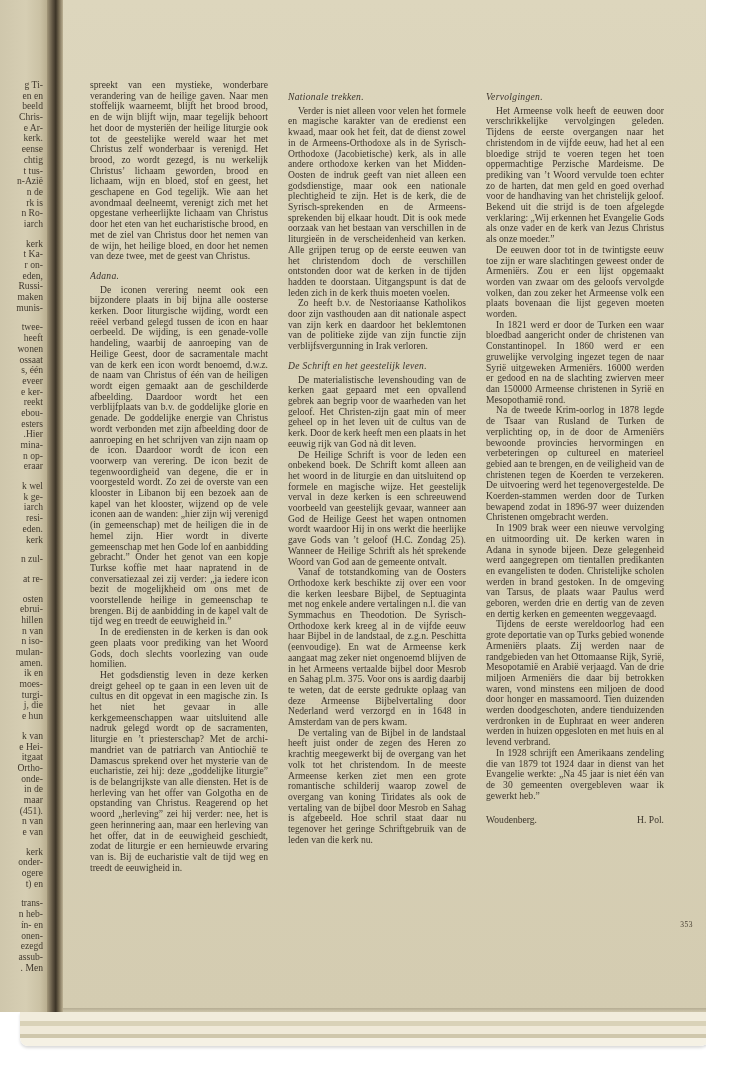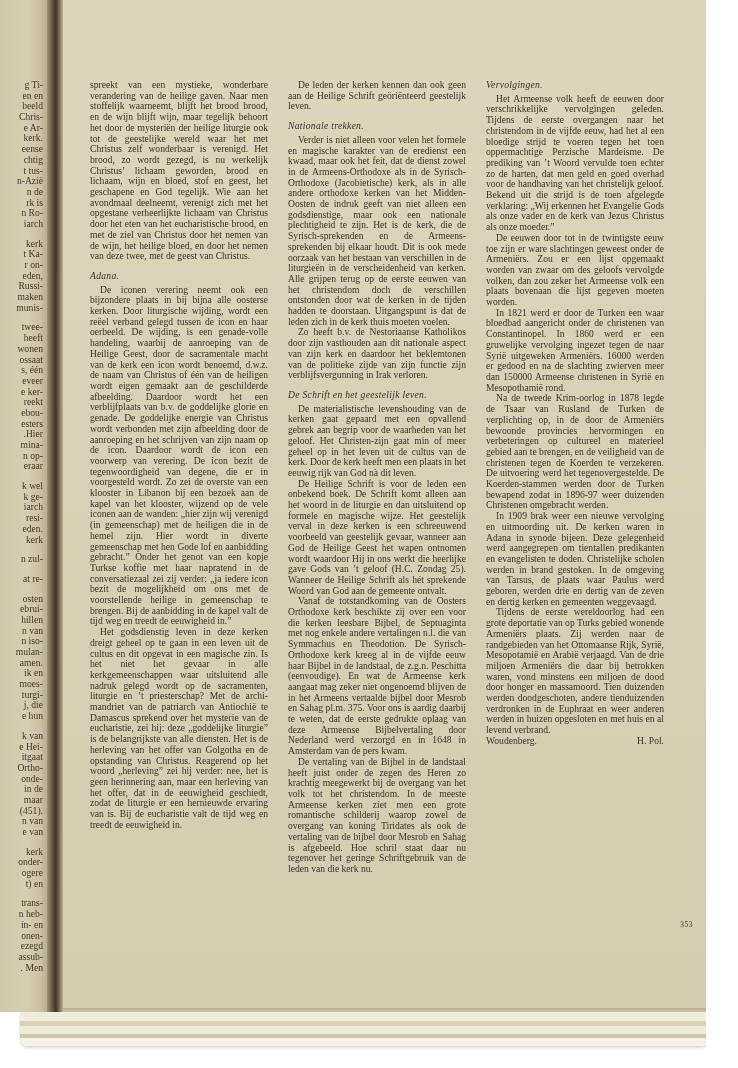--- a/index.html
+++ b/index.html
@@ -44,24 +44,24 @@
     width: 178px; height: 930px; overflow: hidden;
     font-size: 9.6px; line-height: 10.7px;
     text-align: justify; text-justify: inter-word;
   }
   .col p { margin: 0; text-indent: 10px; }
   .col p.noindent { text-indent: 0; }
   .col .heading {
     font-style: italic; letter-spacing: 0.3px;
     margin: 9px 0 3px 0; text-align: left;
   }
-  .col .heading:first-child { margin-top: 0; }
+  .col .heading:first-child { margin-top: 12px; }
   .col .signature {
     display: flex; justify-content: space-between;
-    text-align: right;
+    margin-top: 14px; text-align: right;
   }
   .page-number {
     position: absolute; right: 22px; top: 920px;
     font-size: 7.5px; font-weight: normal; color: #463e32; letter-spacing: 0.5px; text-align: right;
   }
   
   .bottom-edges {
     position: absolute; left: 20px; top: 1012px; width: 695px; height: 34px;
     background: linear-gradient(180deg,
       #f1ecdc 0%, #f1ecdc 26%,
@@ -84,41 +84,42 @@
   <div class="facing-page">
     <div class="spine-fragments" id="spine-fragments"><div class="frag">g Ti-</div><div class="frag">en en</div><div class="frag">beeld</div><div class="frag">Chris-</div><div class="frag">e Ar-</div><div class="frag">kerk.</div><div class="frag">eense</div><div class="frag">chtig</div><div class="frag">t tus-</div><div class="frag">n-Azië</div><div class="frag">n de</div><div class="frag">rk is</div><div class="frag">n Ro-</div><div class="frag">iarch</div><div class="gap"></div><div class="frag">kerk</div><div class="frag">t Ka-</div><div class="frag">r on-</div><div class="frag">eden,</div><div class="frag">Russi-</div><div class="frag">maken</div><div class="frag">munis-</div><div class="gap"></div><div class="frag">twee-</div><div class="frag">heeft</div><div class="frag">wonen</div><div class="frag">ossaat</div><div class="frag">s, één</div><div class="frag">eveer</div><div class="frag">e ker-</div><div class="frag">reekt</div><div class="frag">ebou-</div><div class="frag">esters</div><div class="frag">.Hier</div><div class="frag">mina-</div><div class="frag">n op-</div><div class="frag">eraar</div><div class="gap"></div><div class="frag">k wel</div><div class="frag">k ge-</div><div class="frag">iarch</div><div class="frag">resi-</div><div class="frag">eden.</div><div class="frag">kerk</div><div class="gap"></div><div class="frag">n zul-</div><div class="gap"></div><div class="frag">at re-</div><div class="gap"></div><div class="frag">osten</div><div class="frag">ebrui-</div><div class="frag">hillen</div><div class="frag">n van</div><div class="frag">n iso-</div><div class="frag">mulan-</div><div class="frag">amen.</div><div class="frag">ik en</div><div class="frag">moes-</div><div class="frag">turgi-</div><div class="frag">j, die</div><div class="frag">e hun</div><div class="gap"></div><div class="frag">k van</div><div class="frag">e Hei-</div><div class="frag">itgaat</div><div class="frag">Ortho-</div><div class="frag">onde-</div><div class="frag">in de</div><div class="frag">maar</div><div class="frag">(451).</div><div class="frag">n van</div><div class="frag">e van</div><div class="gap"></div><div class="frag">kerk</div><div class="frag">onder-</div><div class="frag">ogere</div><div class="frag">t) en</div><div class="gap"></div><div class="frag">trans-</div><div class="frag">n heb-</div><div class="frag">ín- en</div><div class="frag">onen-</div><div class="frag">ezegd</div><div class="frag">assub-</div><div class="frag">. Men</div></div>
   </div>
   <div class="gutter"></div>
   <div class="page">
     <div class="columns" id="columns">
         <div class="col">
           <p class="noindent">spreekt van een mystieke, wonderbare verandering van de heilige gaven. Naar men stoffelijk waarneemt, blijft het brood brood, en de wijn blijft wijn, maar tegelijk behoort het door de mysteriën der heilige liturgie ook tot de geestelijke wereld waar het met Christus zelf wonderbaar is verenigd. Het brood, zo wordt gezegd, is nu werkelijk Christus’ lichaam geworden, brood en lichaam, wijn en bloed, stof en geest, het geschapene en God tegelijk. Wie aan het avondmaal deelneemt, verenigt zich met het opgestane verheerlijkte lichaam van Christus door het eten van het eucharistische brood, en met de ziel van Christus door het nemen van de wijn, het heilige bloed, en door het nemen van deze twee, met de geest van Christus.</p>
           <div class="heading">Adana.</div>
           <p>De iconen verering neemt ook een bijzondere plaats in bij bijna alle oosterse kerken. Door liturgische wijding, wordt een reëel verband gelegd tussen de icon en haar oerbeeld. De wijding, is een genade-volle handeling, waarbij de aanroeping van de Heilige Geest, door de sacramentale macht van de kerk een icon wordt benoemd, d.w.z. de naam van Christus of één van de heiligen wordt eigen gemaakt aan de geschilderde afbeelding. Daardoor wordt het een verblijfplaats van b.v. de goddelijke glorie en genade. De goddelijke energie van Christus wordt verbonden met zijn afbeelding door de aanroeping en het schrijven van zijn naam op de icon. Daardoor wordt de icon een voorwerp van verering. De icon bezit de tegenwoordigheid van degene, die er in voorgesteld wordt. Zo zei de overste van een klooster in Libanon bij een bezoek aan de kapel van het klooster, wijzend op de vele iconen aan de wanden: „hier zijn wij verenigd (in gemeenschap) met de heiligen die in de hemel zijn. Hier wordt in diverte gemeenschap met hen Gode lof en aanbidding gebracht.” Onder het genot van een kopje Turkse koffie met haar napratend in de conversatiezaal zei zij verder: „ja iedere icon bezit de mogelijkheid om ons met de voorstellende heilige in gemeenschap te brengen. Bij de aanbidding in de kapel valt de tijd weg en treedt de eeuwigheid in.”</p>
+          <p>In de erediensten in de kerken is dan ook geen plaats voor prediking van het Woord Gods, doch slechts voorlezing van oude homilien.</p>
           <p>Het godsdienstig leven in deze kerken dreigt geheel op te gaan in een leven uit de cultus en dit opgevat in een magische zin. Is het niet het gevaar in alle kerkgemeenschappen waar uitsluitend alle nadruk gelegd wordt op de sacramenten, liturgie en ’t priesterschap? Met de archi-mandriet van de patriarch van Antiochië te Damascus sprekend over het mysterie van de eucharistie, zei hij: deze „goddelijke liturgie” is de belangrijkste van alle diensten. Het is de herleving van het offer van Golgotha en de opstanding van Christus. Reagerend op het woord „herleving” zei hij verder: nee, het is geen herinnering aan, maar een herleving van het offer, dat in de eeuwigheid geschiedt, zodat de liturgie er een hernieuwde ervaring van is. Bij de eucharistie valt de tijd weg en treedt de eeuwigheid in.</p>
         </div>
         <div class="col">
-          <p>De leden der kerken kennen dan ook geen aan de Heilige Schrift geöriënteerd geestelijk leven.</p>
           <div class="heading">Nationale trekken.</div>
           <p>Verder is niet alleen voor velen het formele en magische karakter van de eredienst een kwaad, maar ook het feit, dat de dienst zowel in de Armeens-Orthodoxe als in de Syrisch-Orthodoxe (Jacobietische) kerk, als in alle andere orthodoxe kerken van het Midden-Oosten de indruk geeft van niet alleen een godsdienstige, maar ook een nationale plechtigheid te zijn. Het is de kerk, die de Syrisch-sprekenden en de Armeens-sprekenden bij elkaar houdt. Dit is ook mede oorzaak van het bestaan van verschillen in de liturgieën in de verscheidenheid van kerken. Alle grijpen terug op de eerste eeuwen van het christendom doch de verschillen ontstonden door wat de kerken in de tijden hadden te doorstaan. Uitgangspunt is dat de leden zich in de kerk thuis moeten voelen.</p>
           <p>Zo heeft b.v. de Nestoriaanse Katholikos door zijn vasthouden aan dit nationale aspect van zijn kerk en daardoor het beklemtonen van de politieke zijde van zijn functie zijn verblijfsvergunning in Irak verloren.</p>
           <div class="heading">De Schrift en het geestelijk leven.</div>
           <p>De materialistische levenshouding van de kerken gaat gepaard met een opvallend gebrek aan begrip voor de waarheden van het geloof. Het Christen-zijn gaat min of meer geheel op in het leven uit de cultus van de kerk. Door de kerk heeft men een plaats in het eeuwig rijk van God nà dit leven.</p>
           <p>De Heilige Schrift is voor de leden een onbekend boek. De Schrift komt alleen aan het woord in de liturgie en dan uitsluitend op formele en magische wijze. Het geestelijk verval in deze kerken is een schreeuwend voorbeeld van geestelijk gevaar, wanneer aan God de Heilige Geest het wapen ontnomen wordt waardoor Hij in ons werkt die heerlijke gave Gods van ’t geloof (H.C. Zondag 25). Wanneer de Heilige Schrift als hét sprekende Woord van God aan de gemeente ontvalt.</p>
           <p>Vanaf de totstandkoming van de Oosters Orthodoxe kerk beschikte zij over een voor die kerken leesbare Bijbel, de Septuaginta met nog enkele andere vertalingen n.l. die van Symmachus en Theodotion. De Syrisch-Orthodoxe kerk kreeg al in de vijfde eeuw haar Bijbel in de landstaal, de z.g.n. Peschitta (eenvoudige). En wat de Armeense kerk aangaat mag zeker niet ongenoemd blijven de in het Armeens vertaalde bijbel door Mesrob en Sahag pl.m. 375. Voor ons is aardig daarbij te weten, dat de eerste gedrukte oplaag van deze Armeense Bijbelvertaling door Nederland werd verzorgd en in 1648 in Amsterdam van de pers kwam.</p>
           <p>De vertaling van de Bijbel in de landstaal heeft juist onder de zegen des Heren zo krachtig meegewerkt bij de overgang van het volk tot het christendom. In de meeste Armeense kerken ziet men een grote romantische schilderij waarop zowel de overgang van koning Tiridates als ook de vertaling van de bijbel door Mesrob en Sahag is afgebeeld. Hoe schril staat daar nu tegenover het geringe Schriftgebruik van de leden van die kerk nu.</p>
         </div>
         <div class="col">
           <div class="heading">Vervolgingen.</div>
           <p>Het Armeense volk heeft de eeuwen door verschrikkelijke vervolgingen geleden. Tijdens de eerste overgangen naar het christendom in de vijfde eeuw, had het al een bloedige strijd te voeren tegen het toen oppermachtige Perzische Mardeisme. De prediking van ’t Woord vervulde toen echter zo de harten, dat men geld en goed overhad voor de handhaving van het christelijk geloof. Bekend uit die strijd is de toen afgelegde verklaring: „Wij erkennen het Evangelie Gods als onze vader en de kerk van Jezus Christus als onze moeder.”</p>
           <p>De eeuwen door tot in de twintigste eeuw toe zijn er ware slachtingen geweest onder de Armeniërs. Zou er een lijst opgemaakt worden van zwaar om des geloofs vervolgde volken, dan zou zeker het Armeense volk een plaats bovenaan die lijst gegeven moeten worden.</p>
           <p>In 1821 werd er door de Turken een waar bloedbad aangericht onder de christenen van Constantinopel. In 1860 werd er een gruwelijke vervolging ingezet tegen de naar Syrië uitgeweken Armeniërs. 16000 werden er gedood en na de slachting zwierven meer dan 150000 Armeense christenen in Syrië en Mesopothamië rond.</p>
           <p>Na de tweede Krim-oorlog in 1878 legde de Tsaar van Rusland de Turken de verplichting op, in de door de Armeniërs bewoonde provincies hervormingen en verbeteringen op cultureel en materieel gebied aan te brengen, en de veiligheid van de christenen tegen de Koerden te verzekeren. De uitvoering werd het tegenovergestelde. De Koerden-stammen werden door de Turken bewapend zodat in 1896-97 weer duizenden Christenen omgebracht werden.</p>
           <p>In 1909 brak weer een nieuwe vervolging en uitmoording uit. De kerken waren in Adana in synode bijeen. Deze gelegenheid werd aangegrepen om tientallen predikanten en evangelisten te doden. Christelijke scholen werden in brand gestoken. In de omgeving van Tarsus, de plaats waar Paulus werd geboren, werden drie en dertig van de zeven en dertig kerken en gemeenten weggevaagd.</p>
           <p>Tijdens de eerste wereldoorlog had een grote deportatie van op Turks gebied wonende Armeniërs plaats. Zij werden naar de randgebieden van het Ottomaanse Rijk, Syrië, Mesopotamië en Arabië verjaagd. Van de drie miljoen Armeniërs die daar bij betrokken waren, vond minstens een miljoen de dood door honger en massamoord. Tien duizenden werden doodgeschoten, andere tienduizenden verdronken in de Euphraat en weer anderen werden in huizen opgesloten en met huis en al levend verbrand.</p>
+          <p>In 1928 schrijft een Amerikaans zendeling die van 1879 tot 1924 daar in dienst van het Evangelie werkte: „Na 45 jaar is niet één van de 30 gemeenten overgebleven waar ik gewerkt heb.”</p>
           <div class="signature">
             <span>Woudenberg.</span>
             <span>H. Pol.</span>
           </div>
         </div>
       </div>
     <div class="page-number">353</div>
   </div>
   <div class="bottom-edge-shadow"></div>
   <div class="bottom-edges"></div>

